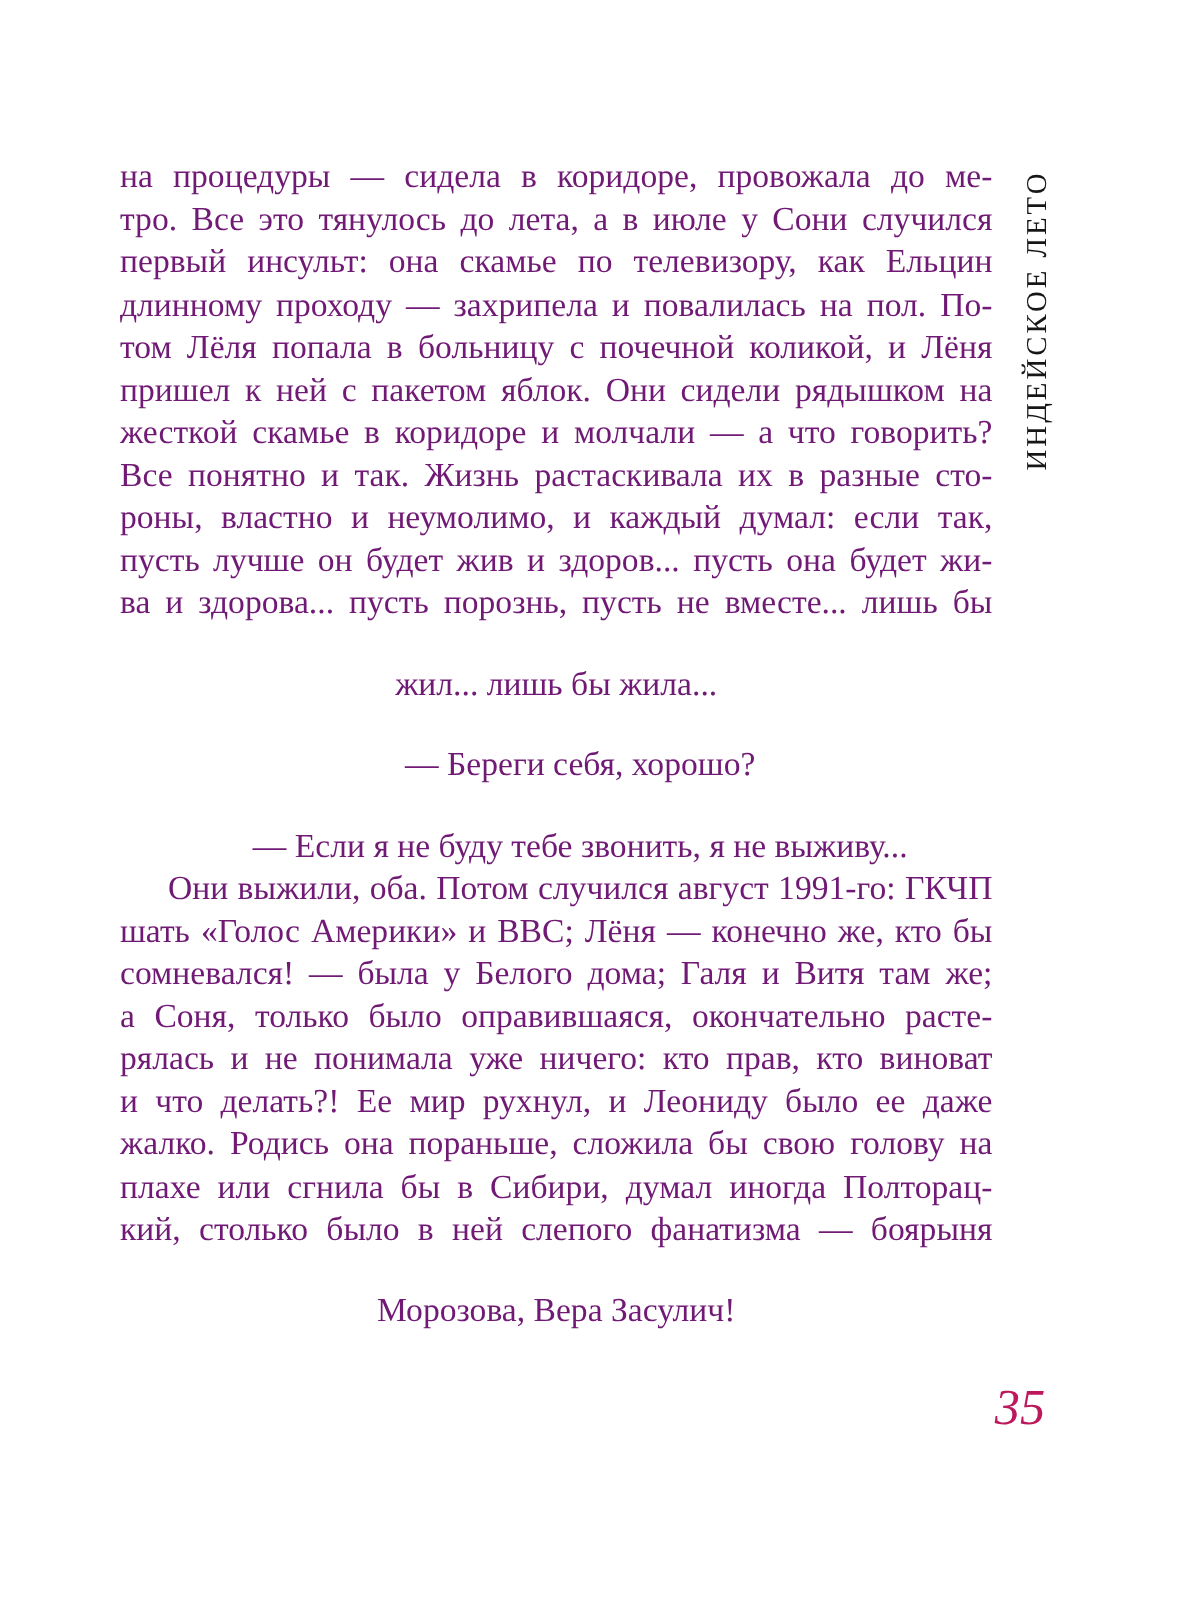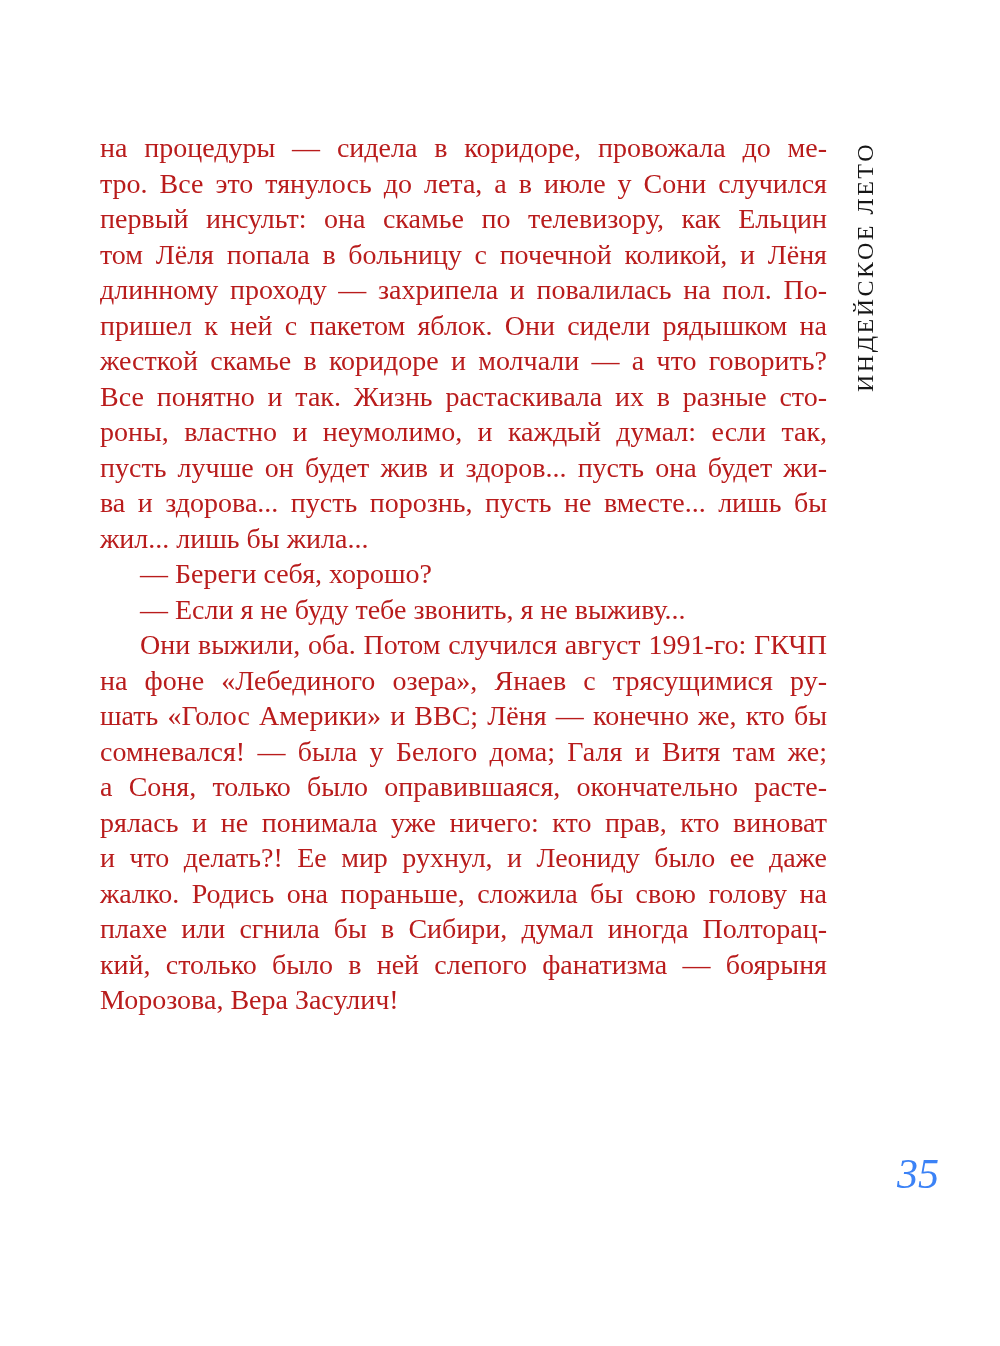--- a/index.html
+++ b/index.html
@@ -23,32 +23,33 @@
   .text-block {
     position: absolute;
     left: 100px;
     top: 130px;
     width: 727px;
   }
   .line {
     font-size: 28px;
     line-height: 35.5px;
     white-space: nowrap;
-    color: #b91c1c;
+    color: #701a75;
   }
   
   .j {
     white-space: normal;
     text-align: justify;
     text-align-last: justify;
   }
   
   .l {
     white-space: nowrap;
-    text-align: left;
+    text-align: center;
+    margin-top: 32px;
   }
   
   .ind {
     padding-left: 40px;
   }
   .vertical-title-wrap {
     position: absolute;
     left: 843px;
     top: 126px;
     width: 44px;
@@ -59,51 +60,50 @@
     left: 50%;
     top: 50%;
     transform: translate(-50%, -50%) rotate(-90deg);
     white-space: nowrap;
     font-size: 24px;
     letter-spacing: 2.5px;
     color: #161616;
   }
   .page-number {
     position: absolute;
-    left: 888px;
+    left: 820px;
     top: 1150px;
     width: 60px;
     text-align: center;
     font-size: 42px;
     font-style: italic;
-    color: #3b82f6;
+    color: #be185d;
   }
 </style>
 </head>
 <body>
 
 <div class="book-page">
 
   <div class="text-block">
     <div class="line j">на процедуры — сидела в коридоре, провожала до ме-</div>
     <div class="line j">тро. Все это тянулось до лета, а в июле у Сони случился</div>
     <div class="line j">первый инсульт: она скамье по телевизору, как Ельцин</div>
+    <div class="line j">длинному проходу — захрипела и повалилась на пол. По-</div>
     <div class="line j">том Лёля попала в больницу с почечной коликой, и Лёня</div>
-    <div class="line j">длинному проходу — захрипела и повалилась на пол. По-</div>
     <div class="line j">пришел к ней с пакетом яблок. Они сидели рядышком на</div>
     <div class="line j">жесткой скамье в коридоре и молчали — а что говорить?</div>
     <div class="line j">Все понятно и так. Жизнь растаскивала их в разные сто-</div>
     <div class="line j">роны, властно и неумолимо, и каждый думал: если так,</div>
     <div class="line j">пусть лучше он будет жив и здоров... пусть она будет жи-</div>
     <div class="line j">ва и здорова... пусть порознь, пусть не вместе... лишь бы</div>
     <div class="line l">жил... лишь бы жила...</div>
     <div class="line l ind">— Береги себя, хорошо?</div>
     <div class="line l ind">— Если я не буду тебе звонить, я не выживу...</div>
     <div class="line j ind">Они выжили, оба. Потом случился август 1991-го: ГКЧП</div>
-    <div class="line j">на фоне «Лебединого озера», Янаев с трясущимися ру-</div>
     <div class="line j">шать «Голос Америки» и ВВС; Лёня — конечно же, кто бы</div>
     <div class="line j">сомневался! — была у Белого дома; Галя и Витя там же;</div>
     <div class="line j">а Соня, только было оправившаяся, окончательно расте-</div>
     <div class="line j">рялась и не понимала уже ничего: кто прав, кто виноват</div>
     <div class="line j">и что делать?! Ее мир рухнул, и Леониду было ее даже</div>
     <div class="line j">жалко. Родись она пораньше, сложила бы свою голову на</div>
     <div class="line j">плахе или сгнила бы в Сибири, думал иногда Полторац-</div>
     <div class="line j">кий, столько было в ней слепого фанатизма — боярыня</div>
     <div class="line l">Морозова, Вера Засулич!</div>
   </div>

